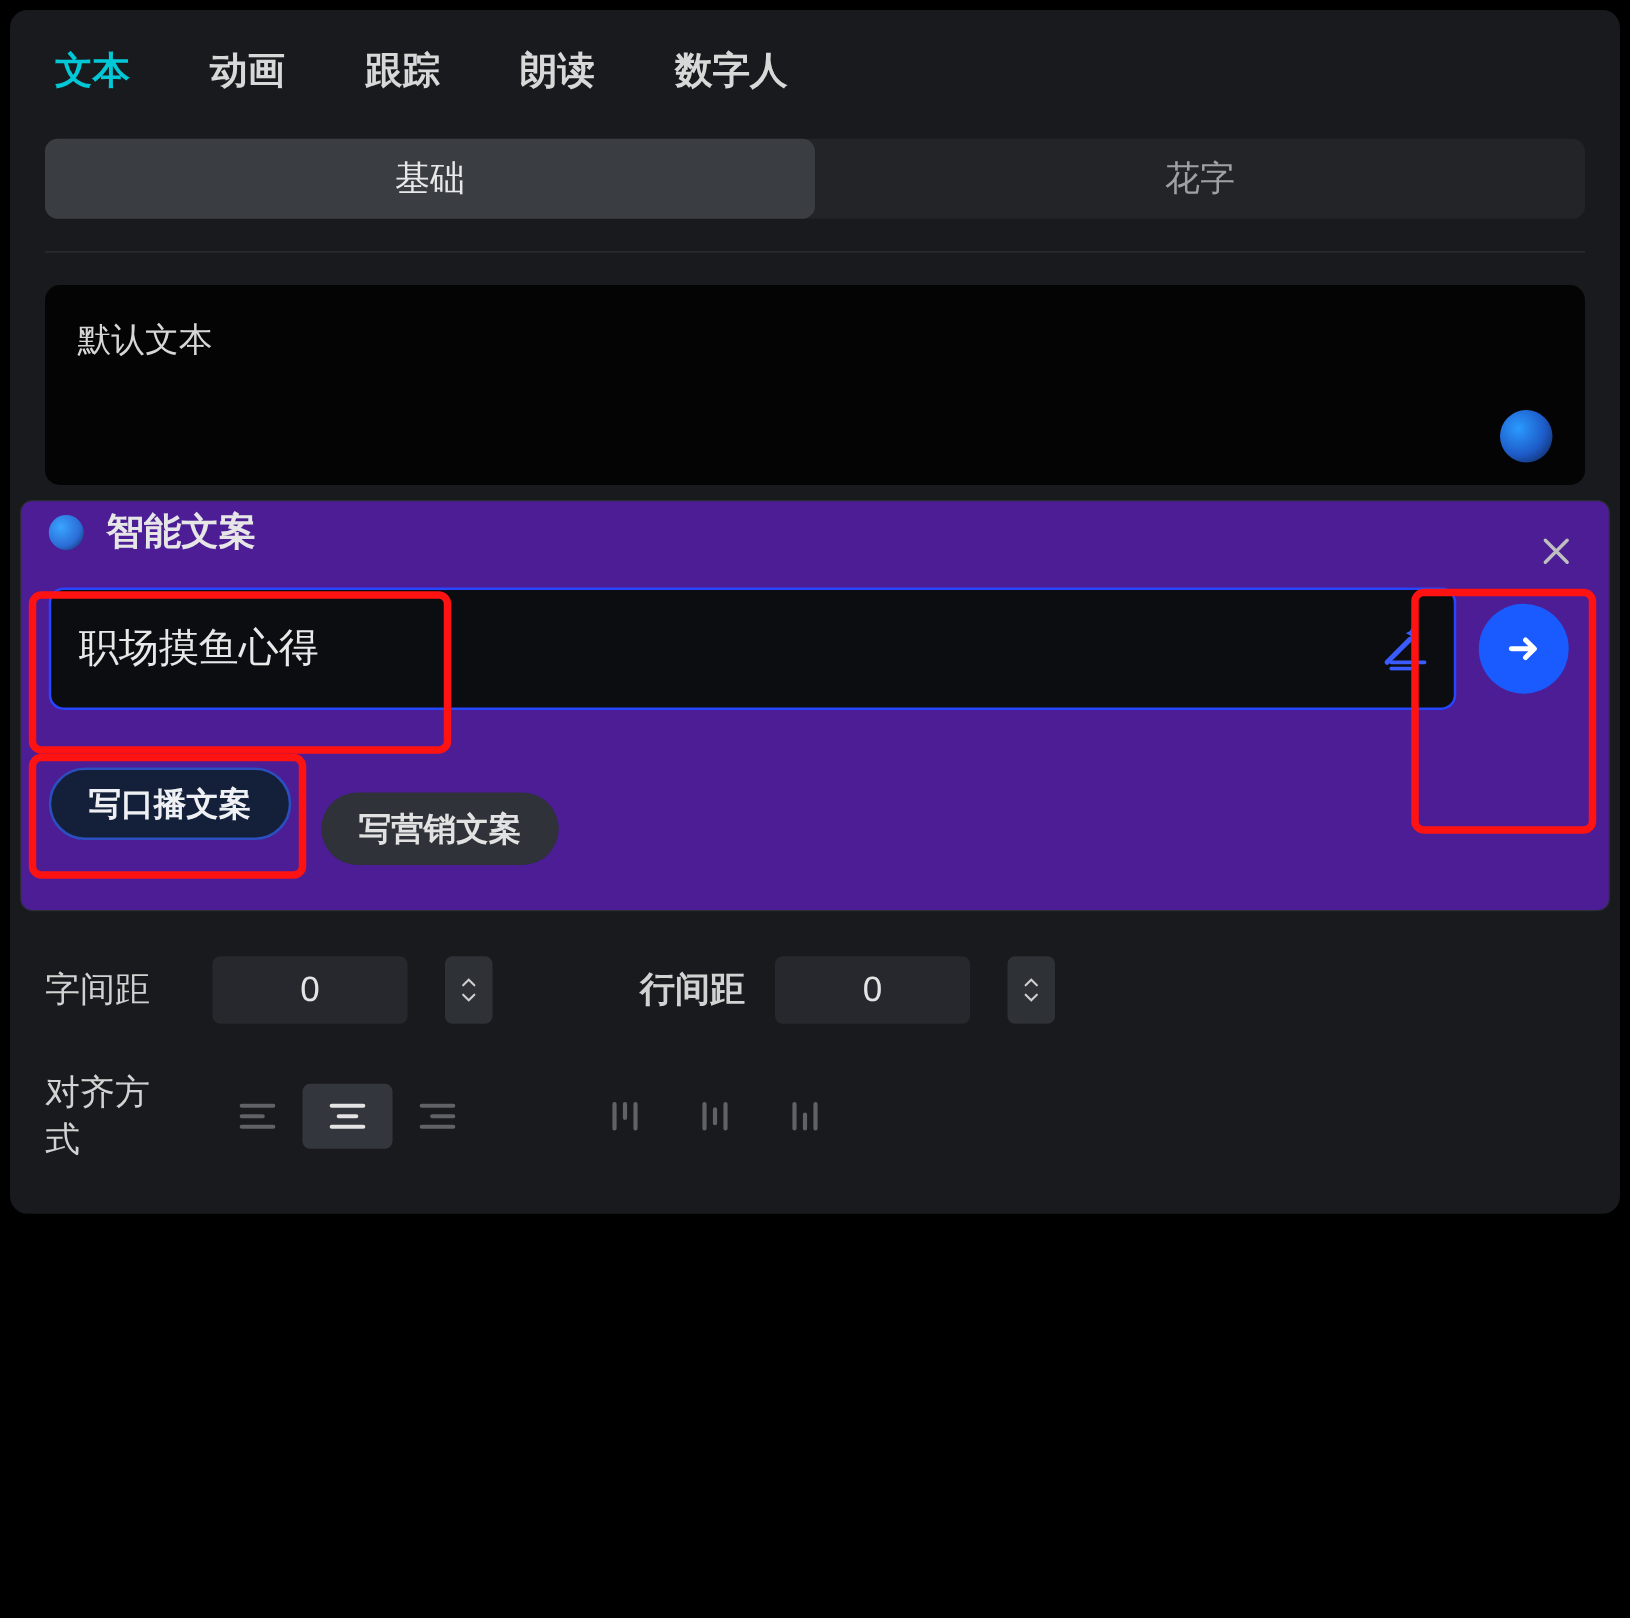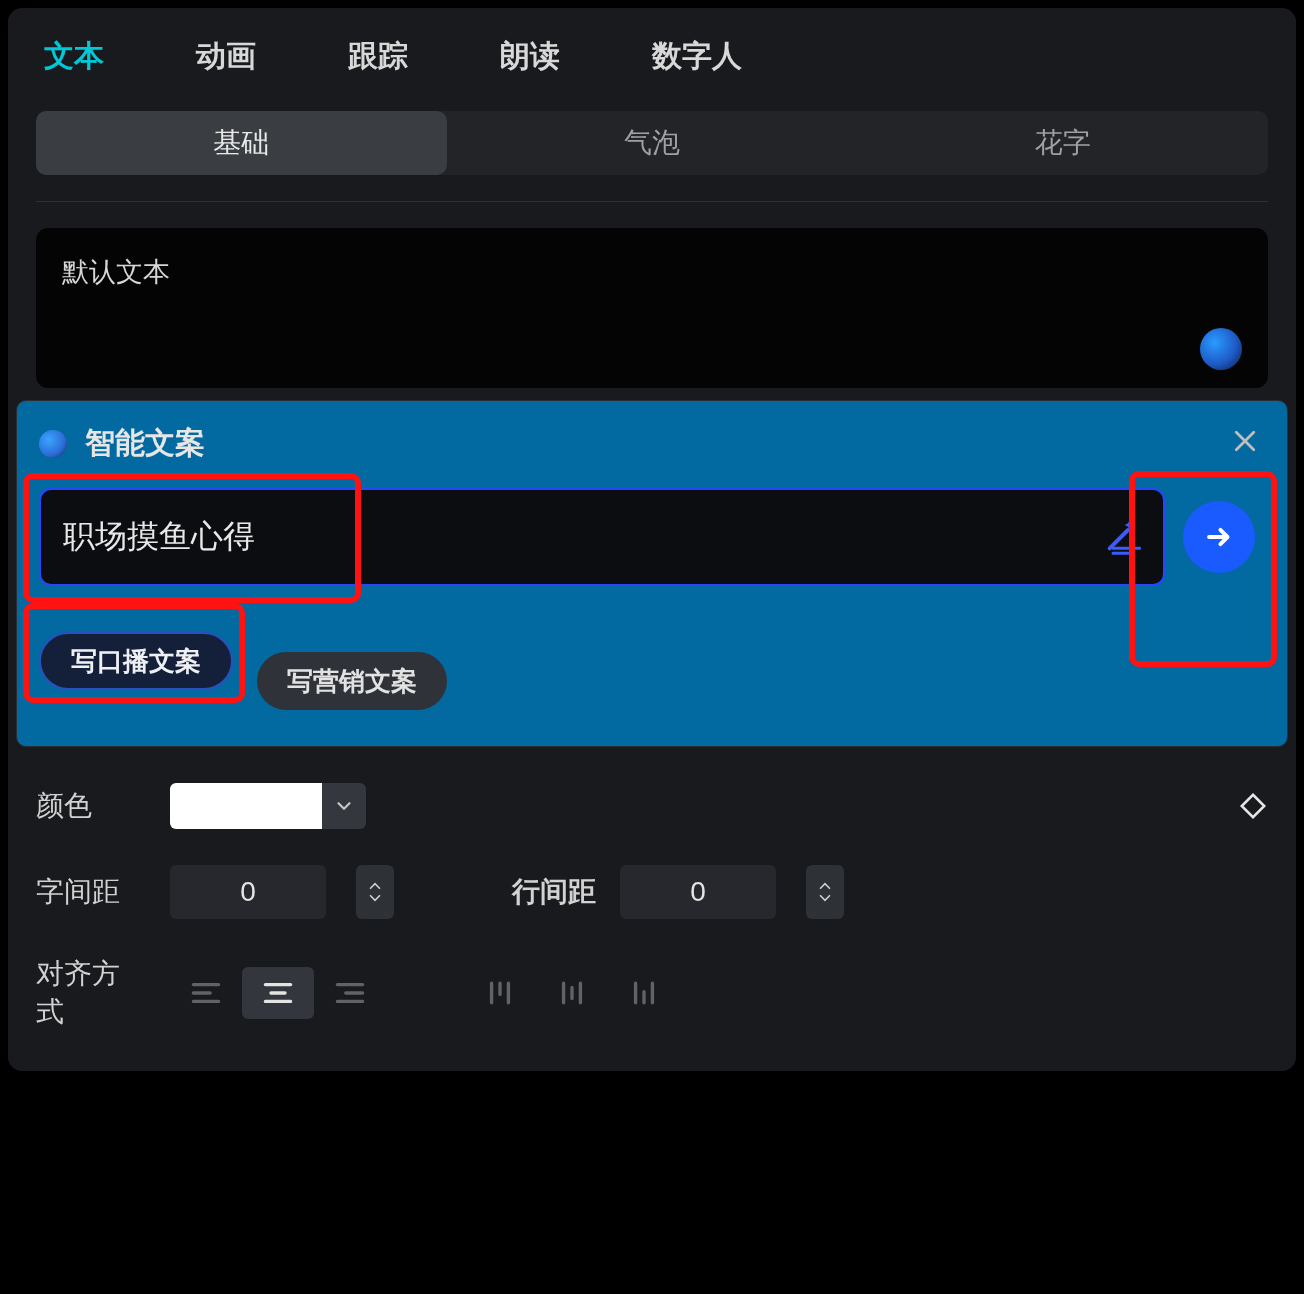--- a/index.html
+++ b/index.html
@@ -1,31 +1,31 @@
 <!DOCTYPE html>
 <html><head>
 <meta charset="utf-8">
 <style>
   * { box-sizing: border-box; margin: 0; padding: 0; }
   html, body { width: 1304px; height: 1294px; background: #000; font-family: "PingFang SC", "Microsoft YaHei", sans-serif; color: #e6e6e6; }
   .panel { background: #181a1d; border-radius: 14px; padding: 0 0 40px 0; margin: 8px; }
   
-  .top-tabs { display: flex; gap: 92px; padding: 28px 36px 26px 36px; font-size: 30px; font-weight: 600; }
+  .top-tabs { display: flex; gap: 64px; padding: 28px 36px 26px 36px; font-size: 30px; font-weight: 600; }
   .top-tab { color: #d8d8d8; cursor: pointer; }
   .top-tab.active { color: #00c8d6; }
   
   .sub-tabs { display: flex; background: #222428; border-radius: 10px; margin: 8px 28px 0 28px; height: 64px; align-items: stretch; font-size: 28px; }
   .sub-tab { flex: 1; display: flex; align-items: center; justify-content: center; color: #9ea0a4; cursor: pointer; border-radius: 10px; font-weight: 400; }
   .sub-tab.active { background: #3a3d42; color: #e8e8e8; }
   .divider { height: 1px; background: #2e3034; margin: 26px 28px 0 28px; }
   
   .text-area { background: #040404; border-radius: 12px; margin: 26px 28px 0 28px; padding: 26px 26px 60px 26px; position: relative; min-height: 160px; font-size: 27px; color: #d6d6d6; }
   .orb { position: absolute; right: 26px; bottom: 18px; width: 42px; height: 42px; border-radius: 50%; background: radial-gradient(circle at 35% 35%, #2a9bff 0%, #1e5bc8 55%, #0b1a3c 100%); }
   
-  .popup { background: #0369a1; border: 1px solid #2a2d33; border-radius: 10px; margin: 12px 8px 0 8px; padding: 22px 22px 36px 22px; position: relative; }
+  .popup { background: #4c1d95; border: 1px solid #2a2d33; border-radius: 10px; margin: 12px 8px 0 8px; padding: 4px 22px 36px 22px; position: relative; }
   .popup-header { display: flex; align-items: center; gap: 18px; }
   .orb-s { width: 28px; height: 28px; border-radius: 50%; background: radial-gradient(circle at 35% 35%, #3aa5ff 0%, #2b6cd6 60%, #0e1f40 100%); }
   .popup-title { font-size: 30px; font-weight: 600; color: #e6e6e6; }
   .close-btn { position: absolute; right: 20px; top: 18px; width: 44px; height: 44px; display: flex; align-items: center; justify-content: center; cursor: pointer; color: #bfbfbf; }
   .close-btn svg { width: 30px; height: 30px; }
   .input-row { display: flex; gap: 18px; align-items: stretch; margin-top: 24px; }
   .input-wrap { flex: 1; position: relative; }
   .ai-input { width: 100%; height: 98px; background: #0c0d10; border: 2px solid #2646ff; border-radius: 12px; padding: 0 88px 0 22px; font-size: 32px; color: #e8e8e8; outline: none; font-family: inherit; }
   .wand { position: absolute; right: 22px; top: 50%; transform: translateY(-50%); color: #3a5cff; cursor: pointer; }
   .wand svg { width: 40px; height: 40px; }
@@ -66,21 +66,20 @@
   <div class="top-tabs">
     <div class="top-tab active">文本</div>
     <div class="top-tab">动画</div>
     <div class="top-tab">跟踪</div>
     <div class="top-tab">朗读</div>
     <div class="top-tab">数字人</div>
   </div>
 
   <div class="sub-tabs">
     <div class="sub-tab active">基础</div>
-    <div class="sub-tab">气泡</div>
     <div class="sub-tab">花字</div>
   </div>
 
   <div class="divider"></div>
 
   <div class="text-area">
     <span>默认文本</span>
     <div class="orb"></div>
   </div>
 
@@ -116,36 +115,20 @@
     <div class="chip-row">
       <div class="chip active">写口播文案</div>
       <div class="chip inactive">写营销文案</div>
     </div>
 
     <div class="hl" style="left:6px; top:72px; width:338px; height:130px;"></div>
     <div class="hl" style="left:6px; top:202px; width:222px; height:100px;"></div>
     <div class="hl" style="right:10px; top:70px; width:148px; height:196px;"></div>
   </div>
 
-  <div class="prop-row">
-    <div class="prop-label">颜色</div>
-    <div class="color-picker">
-      <div class="color-swatch"></div>
-      <div class="color-dd">
-        <svg viewBox="0 0 24 24">
-            <path d="M6 9 L12 15 L18 9" stroke="currentColor" stroke-width="2.4" fill="none" stroke-linecap="round" stroke-linejoin="round"></path>
-          </svg>
-      </div>
-    </div>
-    <div class="reset-diamond">
-      <svg viewBox="0 0 24 24">
-          <path d="M12 3 L21 12 L12 21 L3 12 Z" stroke="currentColor" stroke-width="2" fill="none"></path>
-        </svg>
-    </div>
-  </div>
 
   <div class="prop-row">
     <div class="prop-label">字间距</div>
     <div class="num-field">
         <span>0</span>
       </div>
     <div class="stepper">
       <svg viewBox="0 0 24 12">
           <path d="M6 9 L12 3 L18 9" stroke="currentColor" stroke-width="2.2" fill="none" stroke-linecap="round"></path>
         </svg>

